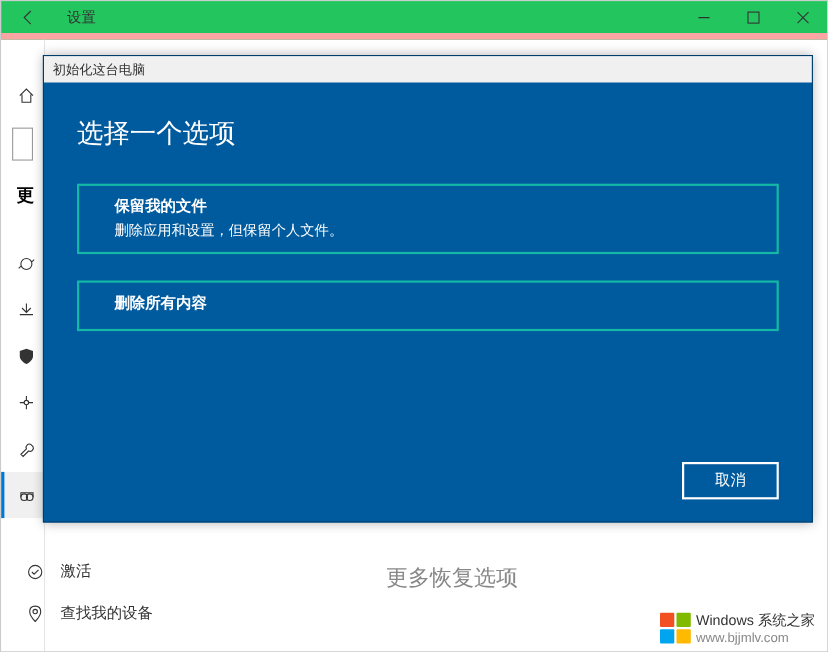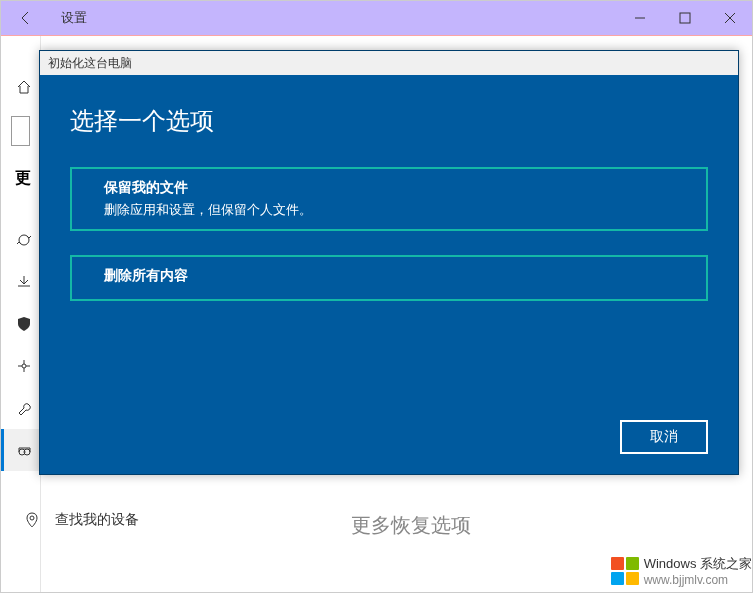--- a/index.html
+++ b/index.html
@@ -1,18 +1,18 @@
 <!DOCTYPE html>
 <html><head>
   <meta charset="utf-8">
   <style>
     * { margin: 0; padding: 0; box-sizing: border-box; font-family: "Microsoft YaHei", "Segoe UI", sans-serif; }
     body { width: 753px; height: 593px; background: #fff; position: relative; overflow: hidden; border: 1px solid #ccc; }
     
-    .titlebar { height: 35px; display: flex; align-items: center; background: #c4b5fd; border-bottom: 1px solid #fca5a5; }
+    .titlebar { height: 35px; display: flex; align-items: center; background: #22c55e; border-bottom: 6px solid #fca5a5; }
     .back-btn { width: 50px; height: 35px; display: flex; align-items: center; justify-content: center; color: #333; cursor: pointer; }
     .title-text { font-size: 13px; color: #333; margin-left: 10px; flex: 1; }
     .window-controls { display: flex; }
     .wc-btn { width: 45px; height: 35px; display: flex; align-items: center; justify-content: center; cursor: pointer; color: #333; }
     
     .content-area { display: flex; height: calc(100% - 35px); }
     .sidebar { width: 40px; padding-top: 30px; border-right: 1px solid #e5e5e5;}
     .sidebar-item { height: 42px; display: flex; align-items: center; padding-left: 14px; color: #333; cursor: pointer; }
     .sidebar-item.active { border-left: 3px solid #0078d4; padding-left: 11px; background: #f0f0f0; }
     .sidebar-icon { width: 18px; height: 18px; display: flex; align-items: center; justify-content: center; }
@@ -29,21 +29,21 @@
     .modal { position: absolute; left: 38px; top: 49px; width: 700px; height: 425px; background: #005a9e; color: #fff; border: 1px solid #003d6b; box-shadow: 0 0 10px rgba(0,0,0,0.3); }
     .modal-titlebar { height: 24px; background: #f0f0f0; color: #333; font-size: 12px; padding-left: 8px; display: flex; align-items: center; }
     .modal-body { padding: 30px 30px 20px 30px; height: calc(100% - 24px); display: flex; flex-direction: column; }
     .modal-heading { font-size: 24px; font-weight: 300; margin-bottom: 30px; }
     .option-box { border: 2px solid #14b8a6; padding: 10px 32px; margin-bottom: 24px; cursor: pointer; }
     .option-title { font-size: 14px; font-weight: bold; margin-bottom: 4px; }
     .option-desc { font-size: 13px; font-weight: 300; }
     .modal-footer { margin-top: auto; display: flex; justify-content: flex-end; }
     .cancel-btn { border: 2px solid #fff; color: #fff; background: transparent; padding: 6px 28px; font-size: 14px; cursor: pointer; }
     
-    .watermark { position: absolute; right: 0; bottom: 5px; display: flex; align-items: center; gap: 5px; font-size: 13px; }
+    .watermark { position: absolute; right: 11px; bottom: 5px; display: flex; align-items: center; gap: 5px; font-size: 13px; }
     .win-logo { width: 28px; height: 28px; display: grid; grid-template: 1fr 1fr / 1fr 1fr; gap: 2px; }
     .wl { border-radius: 1px; }
     .wl1 { background: #f25022; }
     .wl2 { background: #7fba00; }
     .wl3 { background: #00a4ef; }
     .wl4 { background: #ffb900; }
     .wm-text { color: #333; }
     .wm-sub { font-size: 12px; color: #888; display:block; }
   </style>
 </head>
@@ -135,20 +135,29 @@
         </span>
     </div>
   </div>
   <div class="main"></div>
 </div>
 
 <div style="position:absolute; left:0; top:490px; width:340px;" class="sidebar-after">
   <div class="sidebar-item-wide">
     <span class="icon-col">
         <svg width="16" height="16" viewBox="0 0 16 16">
+          <circle cx="8" cy="8" r="6" stroke="#333" fill="none"></circle>
+          <path d="M5 8 L7 10 L11 6" stroke="#333" fill="none" stroke-width="1"></path>
+        </svg>
+      </span>
+    <span>激活</span>
+  </div>
+  <div class="sidebar-item-wide">
+    <span class="icon-col">
+        <svg width="16" height="16" viewBox="0 0 16 16">
           <path d="M8 1 C5 1 3 3 3 6 C3 10 8 15 8 15 C8 15 13 10 13 6 C13 3 11 1 8 1 Z" stroke="#333" fill="none"></path>
           <circle cx="8" cy="6" r="2" stroke="#333" fill="none"></circle>
         </svg>
       </span>
     <span>查找我的设备</span>
   </div>
 </div>
 
 <div style="position:absolute; left:350px; top:511px;">
   <div class="recovery-title" style="color:#888;font-size:20px;">更多恢复选项</div>

